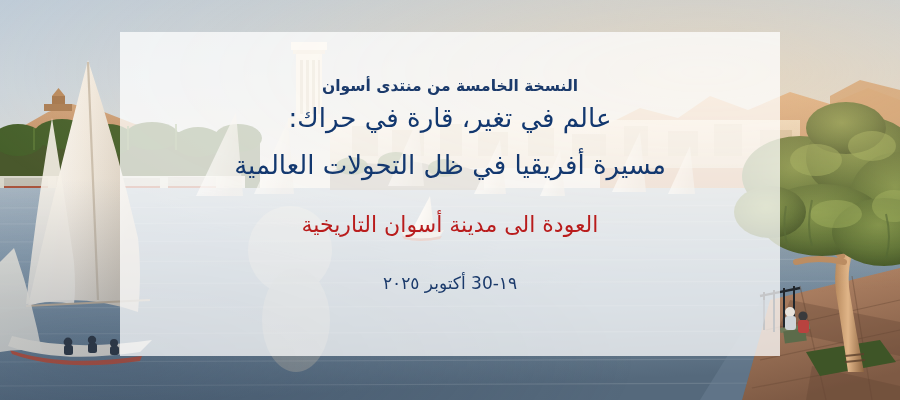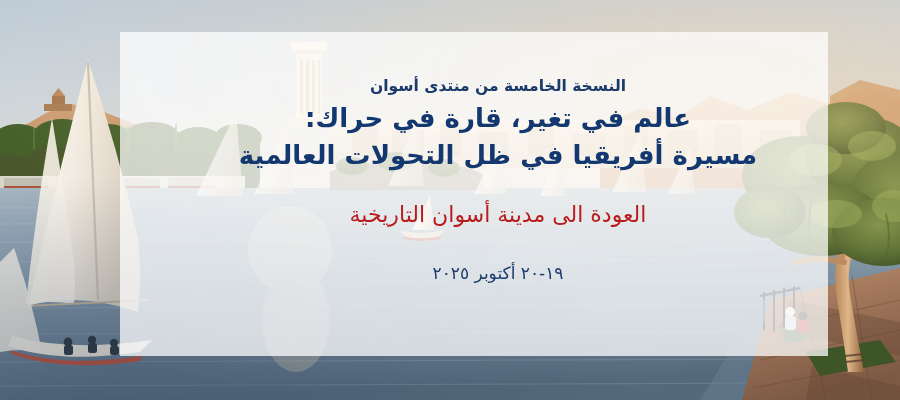--- a/index.html
+++ b/index.html
@@ -52,21 +52,20 @@
     top: 32px;
     width: 660px;
     height: 324px;
     background: rgba(255, 255, 255, 0.74);
     display: flex;
     flex-direction: column;
     align-items: center;
     justify-content: flex-start;
     text-align: center;
     direction: rtl;
-    padding-left: 48px;
   }
 
   .panel-inner {
     width: 100%;
     padding-top: 44px;
     display: flex;
     flex-direction: column;
     align-items: center;
   }
 
@@ -76,28 +75,28 @@
     font-weight: bold;
     color: #1b3a6b;
     letter-spacing: 0;
     line-height: 1.3;
     margin: 0 0 4px 0;
     white-space: nowrap;
   }
 
   .title-line {
     font-size: 26px;
-    font-weight: bold;
+    font-weight: normal;
     color: #13386f;
     line-height: 1.42;
     margin: 0;
     white-space: nowrap;
   }
   .title-line.line-2 {
-    margin-top: 0;
+    margin-top: 10px;
   }
 
   .subtitle {
     font-size: 22px;
     font-weight: normal;
     color: #b91c1c;
     line-height: 1.4;
     margin: 26px 0 0 0;
     white-space: nowrap;
   }
@@ -402,19 +401,19 @@
     <div class="panel-inner">
 
       <div class="eyebrow">النسخة الخامسة من منتدى أسوان</div>
 
       <h1 class="title-line line-1">عالم في تغير، قارة في حراك:</h1>
 
       <h1 class="title-line line-2">مسيرة أفريقيا في ظل التحولات العالمية</h1>
 
       <div class="subtitle">العودة الى مدينة أسوان التاريخية</div>
 
-      <div class="date-line">١٩-٢٠ أكتوبر ٢٠٢٥</div>
+      <div class="date-line">١٩-30 أكتوبر ٢٠٢٥</div>
 
 
     </div>
   </div>
 
 </div>
 
 </body></html>

